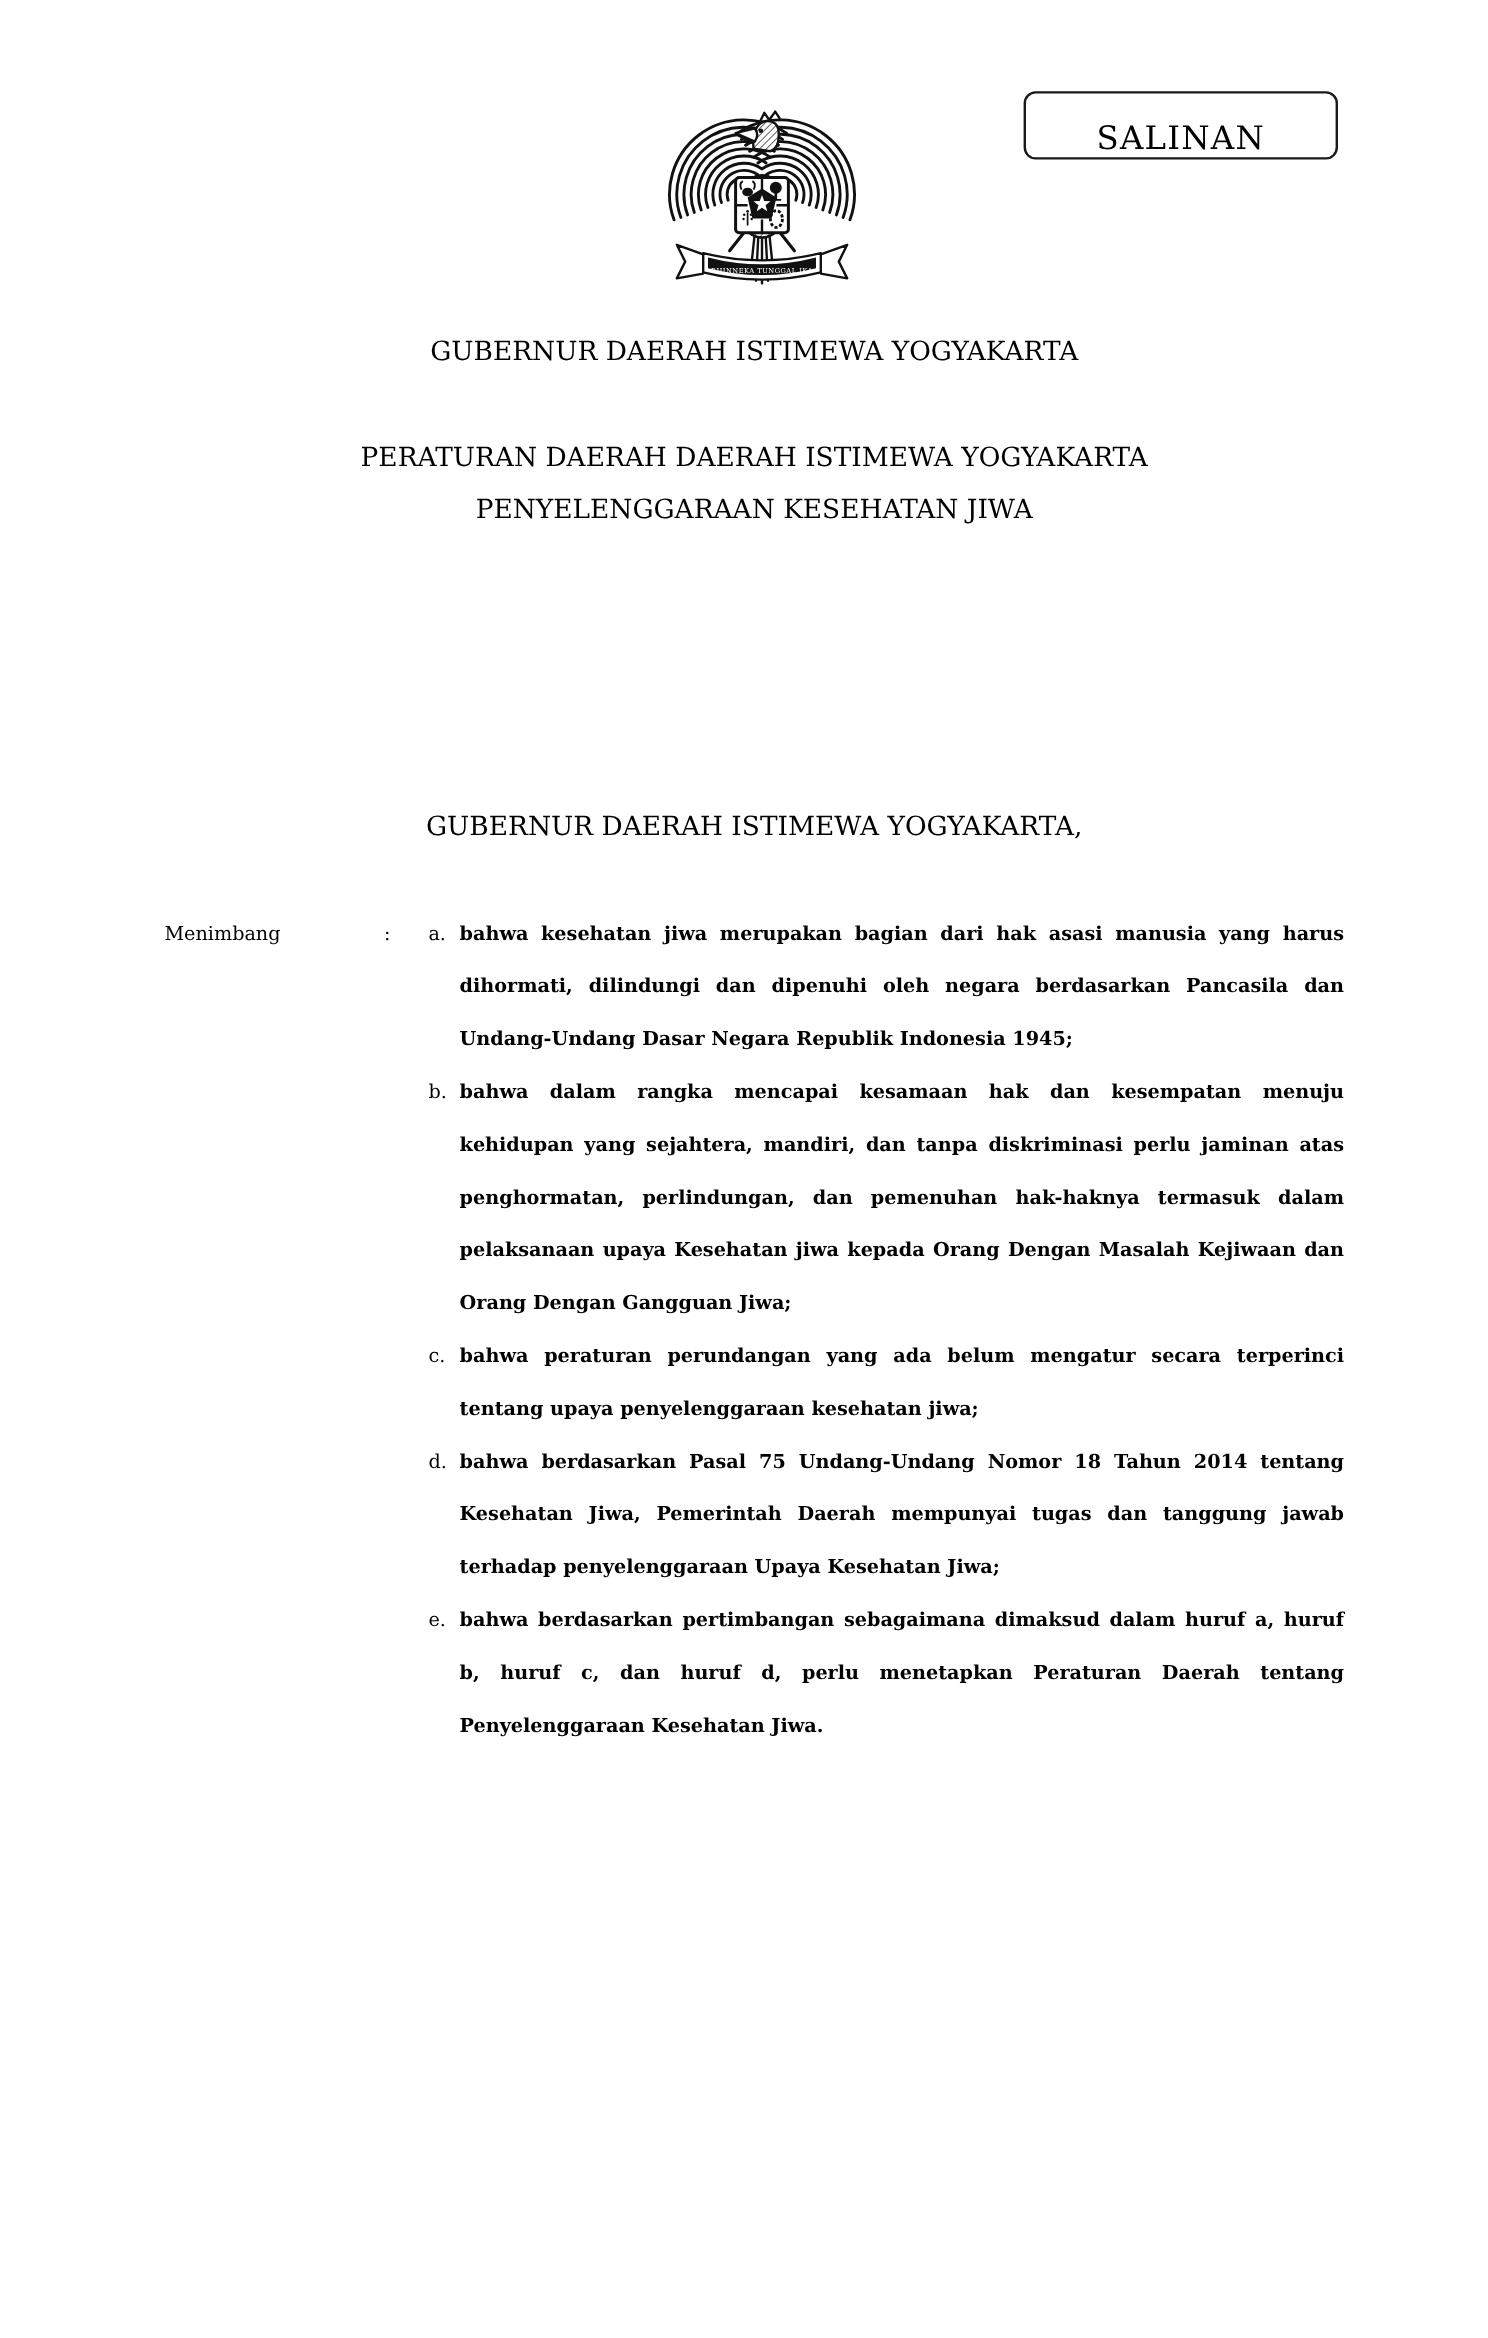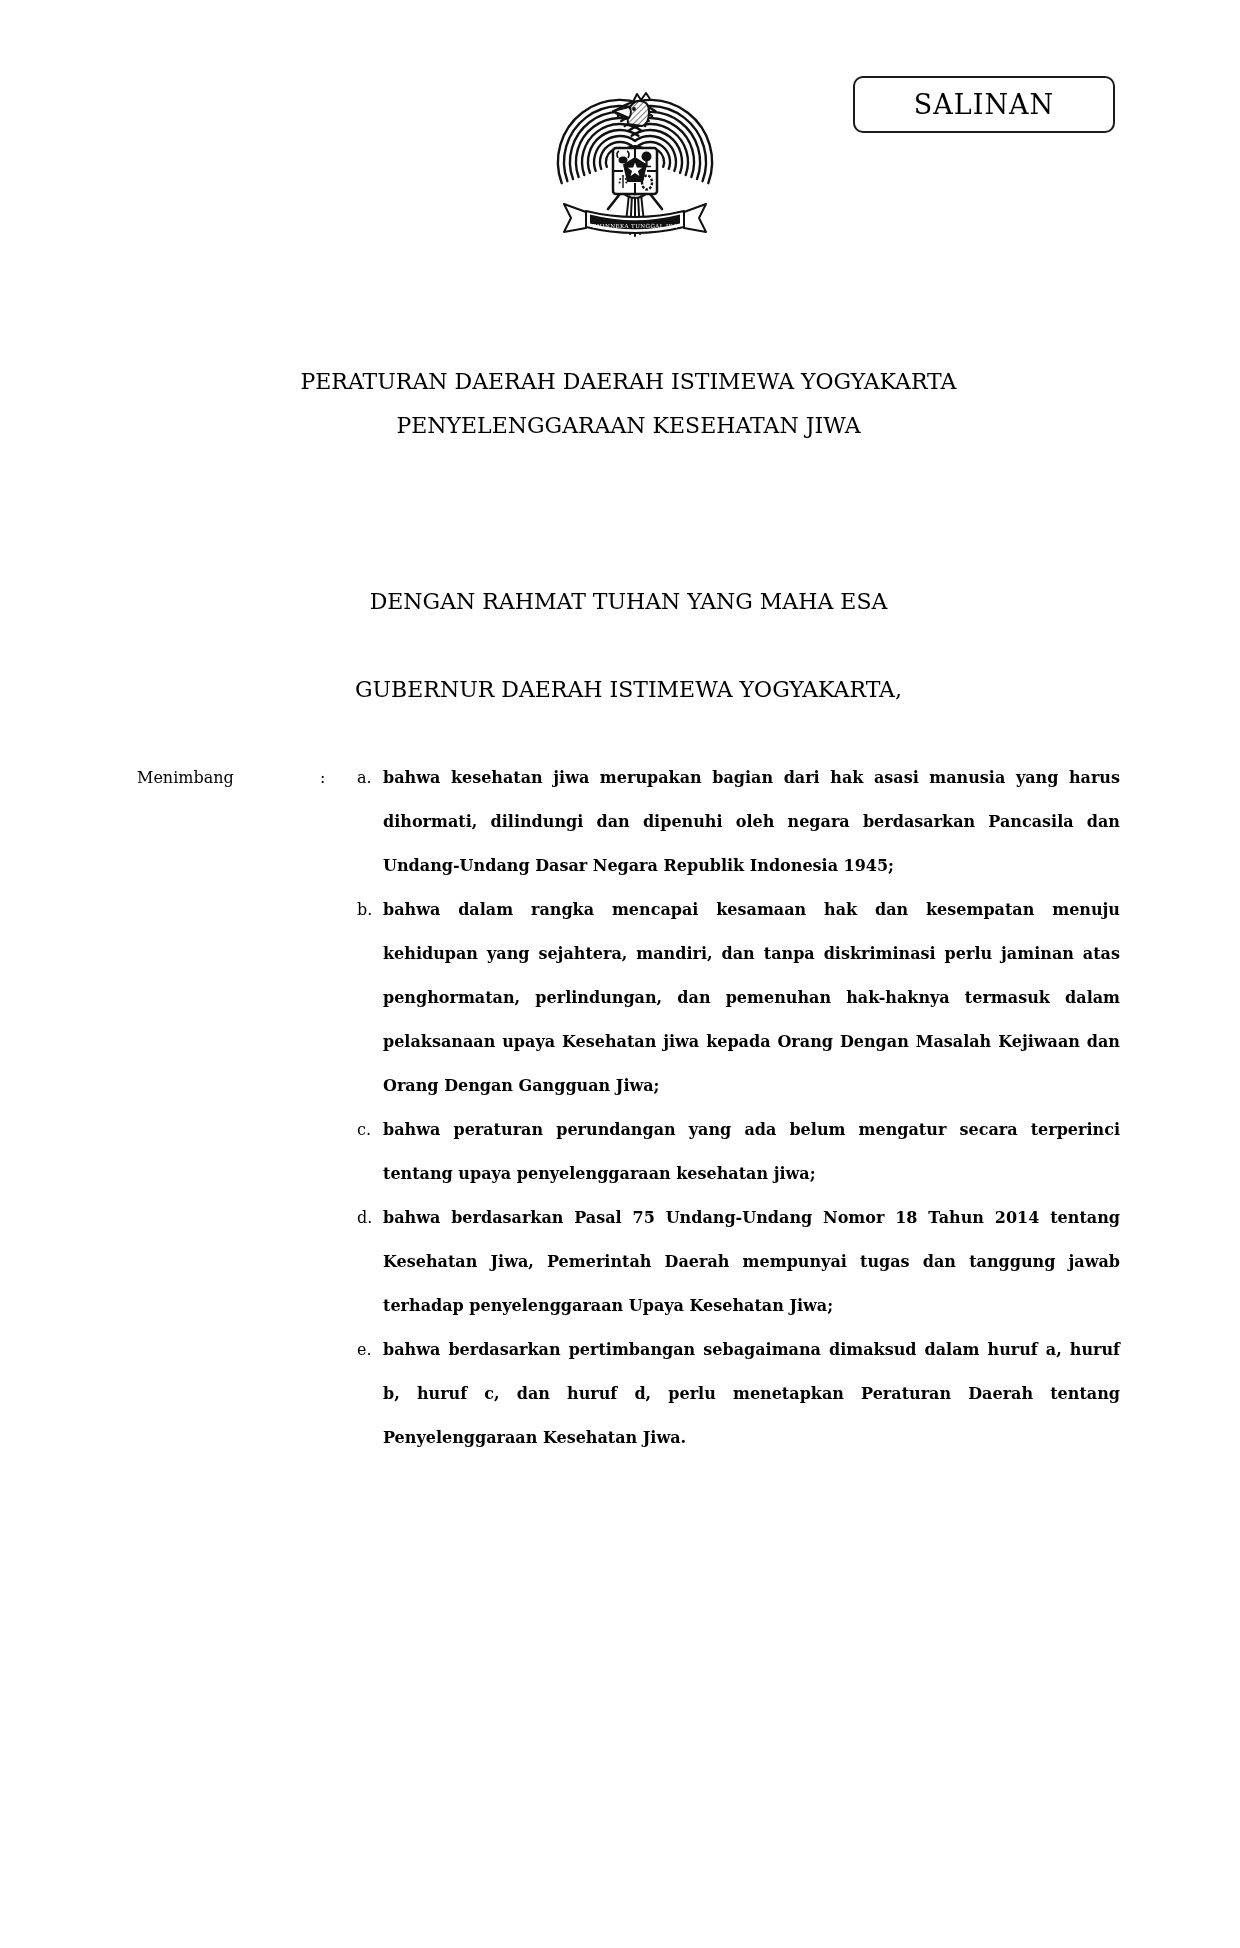--- a/index.html
+++ b/index.html
@@ -20,21 +20,21 @@
     width: 170px; height: 162px;
   }
 
   
   .stamp-box {
     position: absolute;
     left: 853px; top: 76px;
     width: 262px; height: 57px;
     border: 2px solid #1a1a1a;
     border-radius: 10px;
-    display: flex; align-items: center; justify-content: center;
+    display: flex; align-items: flex-end; justify-content: center;
     box-sizing: border-box;
   }
   .stamp-box span {
     font-size: 27px;
     letter-spacing: 1px;
   }
 
   
   .center-line, .title-block {
     position: absolute;
@@ -171,27 +171,27 @@
       <path d="M36,129 Q85,141 134,129 L134,145 Q85,157 36,145 Z" fill="#ffffff" stroke="#111" stroke-width="2" stroke-linejoin="round"></path>
       <path d="M40,132.5 Q85,144 130,132.5 L130,141.5 Q85,153 40,141.5 Z" fill="#111"></path>
       <text x="85" y="145.5" text-anchor="middle" font-size="5.6" fill="#ffffff" font-family="DejaVu Serif, serif" letter-spacing="0.4">BHINNEKA TUNGGAL IKA</text>
     </g>
   </svg>
 
   <div class="stamp-box">
     <span>SALINAN</span>
   </div>
 
+  <div class="center-line institution">GUBERNUR DAERAH ISTIMEWA YOGYAKARTA</div>
 
   <div class="title-block">
     <div>PERATURAN DAERAH DAERAH ISTIMEWA YOGYAKARTA</div>
     <div>PENYELENGGARAAN KESEHATAN JIWA</div>
   </div>
 
-  <div class="center-line invocation">DENGAN RAHMAT TUHAN YANG MAHA ESA</div>
   <div class="center-line issuer">GUBERNUR DAERAH ISTIMEWA YOGYAKARTA,</div>
 
   <div class="considerations">
     <div class="label">Menimbang</div>
     <div class="colon">:</div>
     <div class="items">
         <div class="item">
       <div class="letter">a.</div>
       <div class="text">bahwa kesehatan jiwa merupakan bagian dari hak asasi manusia yang harus dihormati, dilindungi dan dipenuhi oleh negara berdasarkan Pancasila dan Undang-Undang Dasar Negara Republik Indonesia 1945;</div>
     </div>

